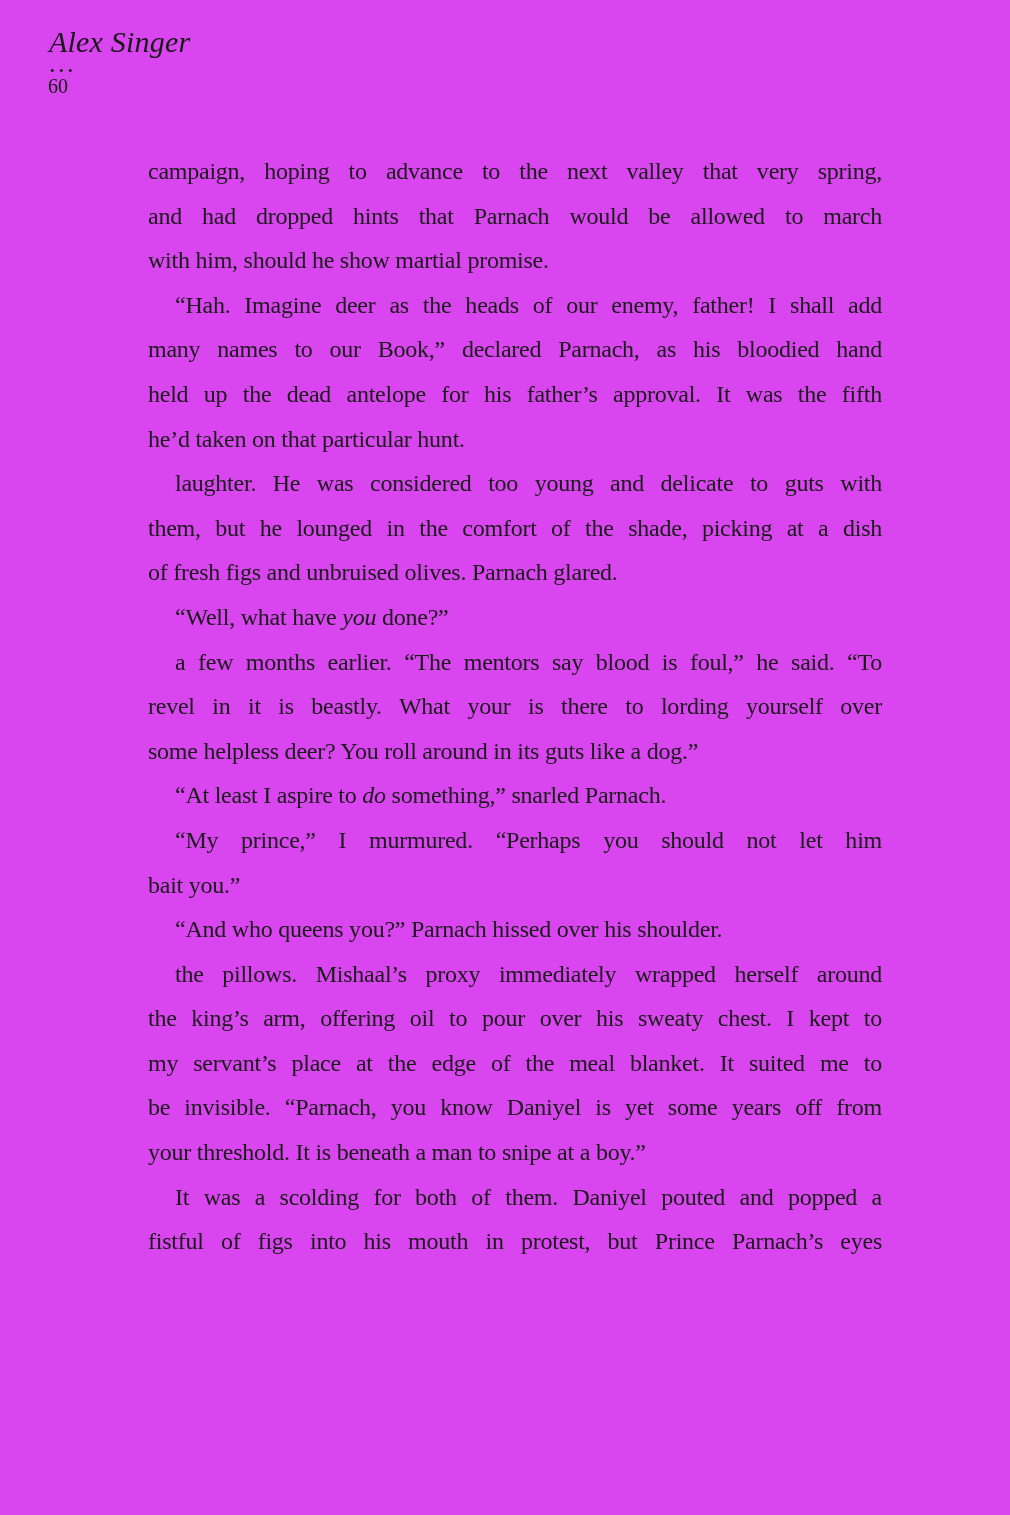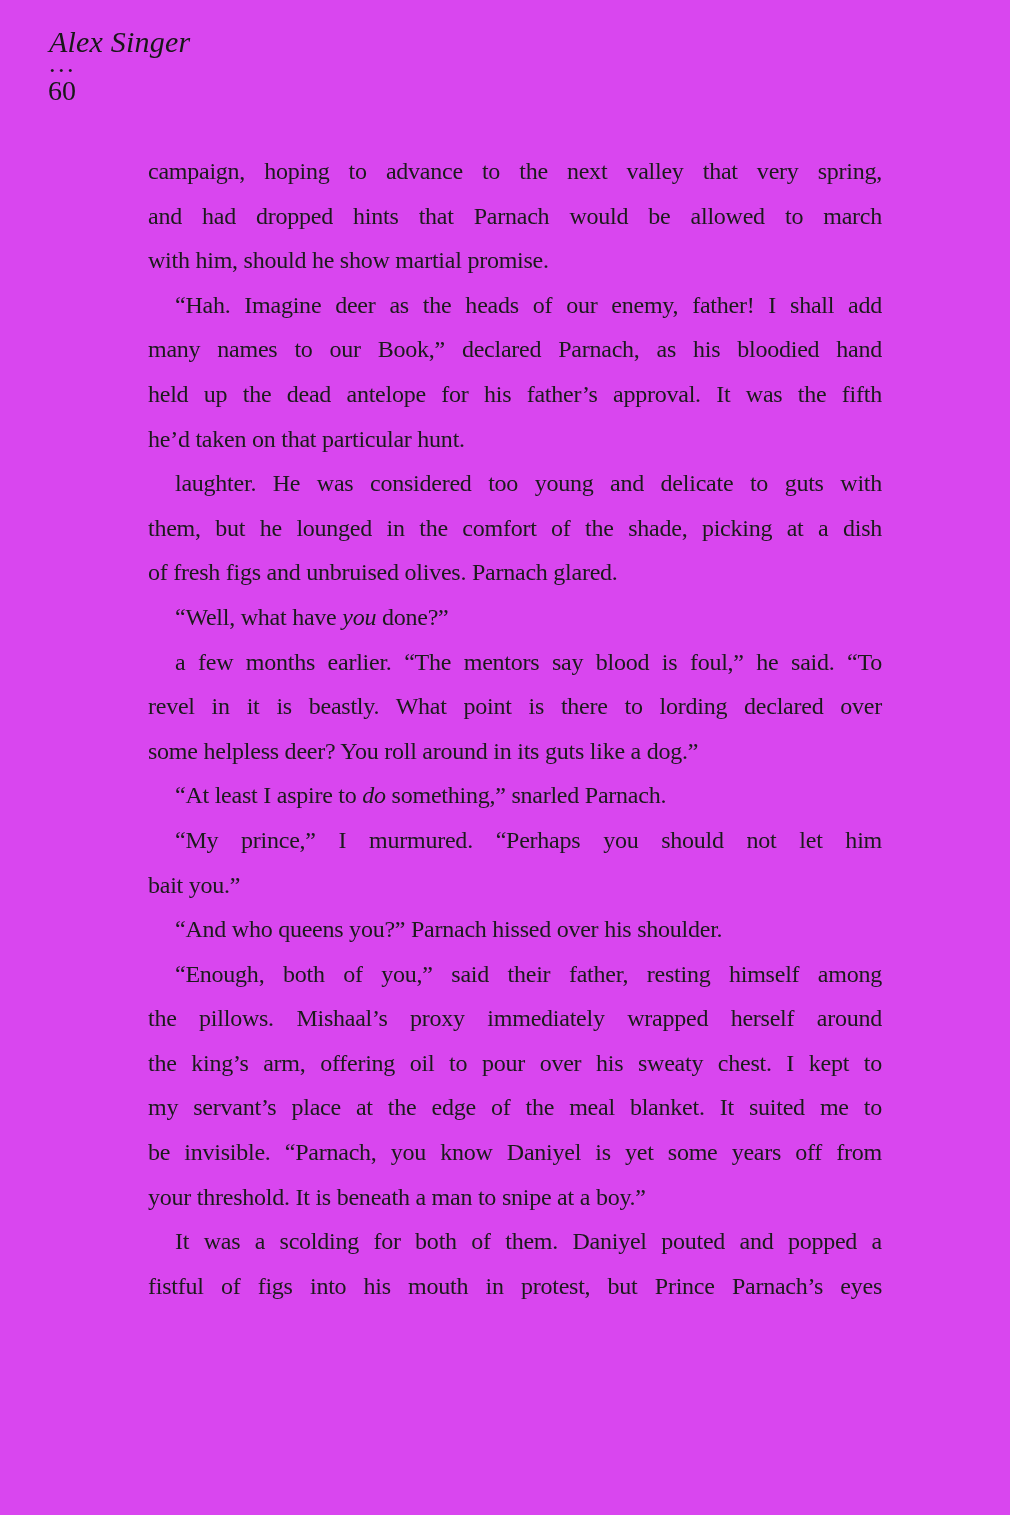--- a/index.html
+++ b/index.html
@@ -20,21 +20,21 @@
     font-size: 30px; font-style: italic; letter-spacing: 0.2px;
     white-space: nowrap; color: #181818;
   }
   .header-dots {
     position: absolute; left: 50px; top: 63px;
     font-size: 13px; letter-spacing: 4.5px; color: #181818;
     font-style: normal;
   }
   .header-page {
     position: absolute; left: 48px; top: 75px;
-    font-size: 28px; color: #181818;
+    font-size: 20px; color: #181818;
   }
 
   .text-block {
     position: absolute; left: 148px; top: 149px; width: 734px;
     font-size: 24px; line-height: 44.6px; letter-spacing: -0.01em;
     color: #1b1b1b;
   }
   .para { margin: 0; padding: 0; }
   .line {
     text-align: justify;
@@ -69,35 +69,34 @@
       <div class="para indent">
         <div class="line">laughter. He was considered too young and delicate to guts with</div>
         <div class="line">them, but he lounged in the comfort of the shade, picking at a dish</div>
         <div class="line end">of fresh figs and unbruised olives. Parnach glared.</div>
       </div>
       <div class="para indent">
         <div class="line end">“Well, what have <em>you</em> done?”</div>
       </div>
       <div class="para indent">
         <div class="line">a few months earlier. “The mentors say blood is foul,” he said. “To</div>
-        <div class="line">revel in it is beastly. What point is there to lording declared over</div>
+        <div class="line">revel in it is beastly. What your is there to lording yourself over</div>
         <div class="line end">some helpless deer? You roll around in its guts like a dog.”</div>
       </div>
       <div class="para indent">
         <div class="line end">“At least I aspire to <em>do</em> something,” snarled Parnach.</div>
       </div>
       <div class="para indent">
         <div class="line">“My prince,” I murmured. “Perhaps you should not let him</div>
         <div class="line end">bait you.”</div>
       </div>
       <div class="para indent">
         <div class="line end">“And who queens you?” Parnach hissed over his shoulder.</div>
       </div>
       <div class="para indent">
-        <div class="line">“Enough, both of you,” said their father, resting himself among</div>
         <div class="line">the pillows. Mishaal’s proxy immediately wrapped herself around</div>
         <div class="line">the king’s arm, offering oil to pour over his sweaty chest. I kept to</div>
         <div class="line">my servant’s place at the edge of the meal blanket. It suited me to</div>
         <div class="line">be invisible. “Parnach, you know Daniyel is yet some years off from</div>
         <div class="line end">your threshold. It is beneath a man to snipe at a boy.”</div>
       </div>
       <div class="para indent">
         <div class="line">It was a scolding for both of them. Daniyel pouted and popped a</div>
         <div class="line">fistful of figs into his mouth in protest, but Prince Parnach’s eyes</div>
       </div>

